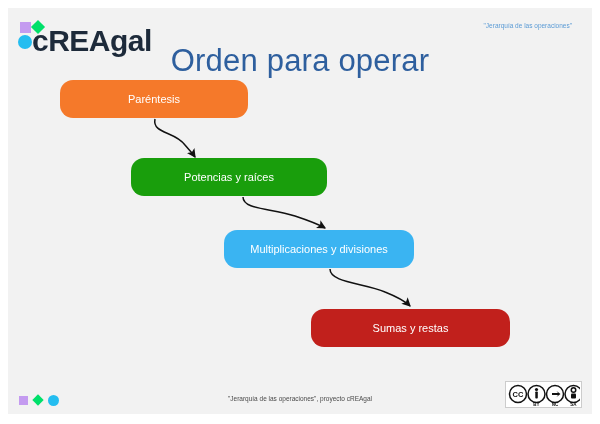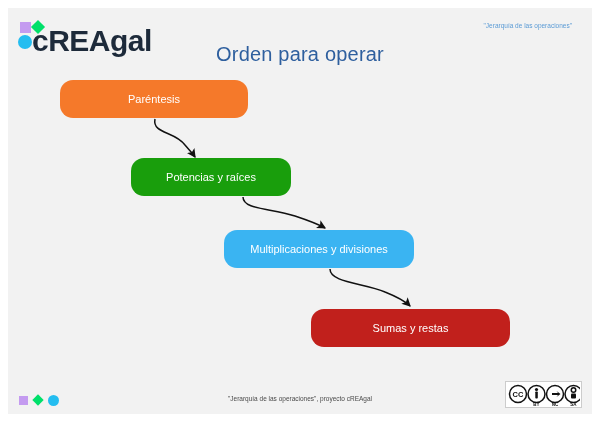--- a/index.html
+++ b/index.html
@@ -96,21 +96,21 @@
     white-space: nowrap;
   }
 
   
   .title {
     position: absolute;
     left: 0;
     right: 0;
     top: 43px;
     text-align: center;
-    font-size: 20px;
+    font-size: 31px;
     color: #2e5f9e;
     letter-spacing: 0.2px;
   }
 
   
   .box {
     position: absolute;
     display: flex;
     align-items: center;
     justify-content: center;
@@ -119,21 +119,21 @@
     font-size: 11px;
     text-align: center;
     box-sizing: border-box;
     padding: 0 2px;
   }
   .box-parentesis {
     left: 60px;  top: 80px;  width: 188px; height: 38px;
     background: #f5792a;
   }
   .box-potencias {
-    left: 131px; top: 158px; width: 160px; height: 38px;
+    left: 131px; top: 158px; width: 196px; height: 38px;
     background: #199e0c;
   }
   .box-multiplicaciones {
     left: 224px; top: 230px; width: 190px; height: 38px;
     background: #3ab4f2;
   }
   .box-sumas {
     left: 311px; top: 309px; width: 199px; height: 38px;
     background: #c1201c;
   }

